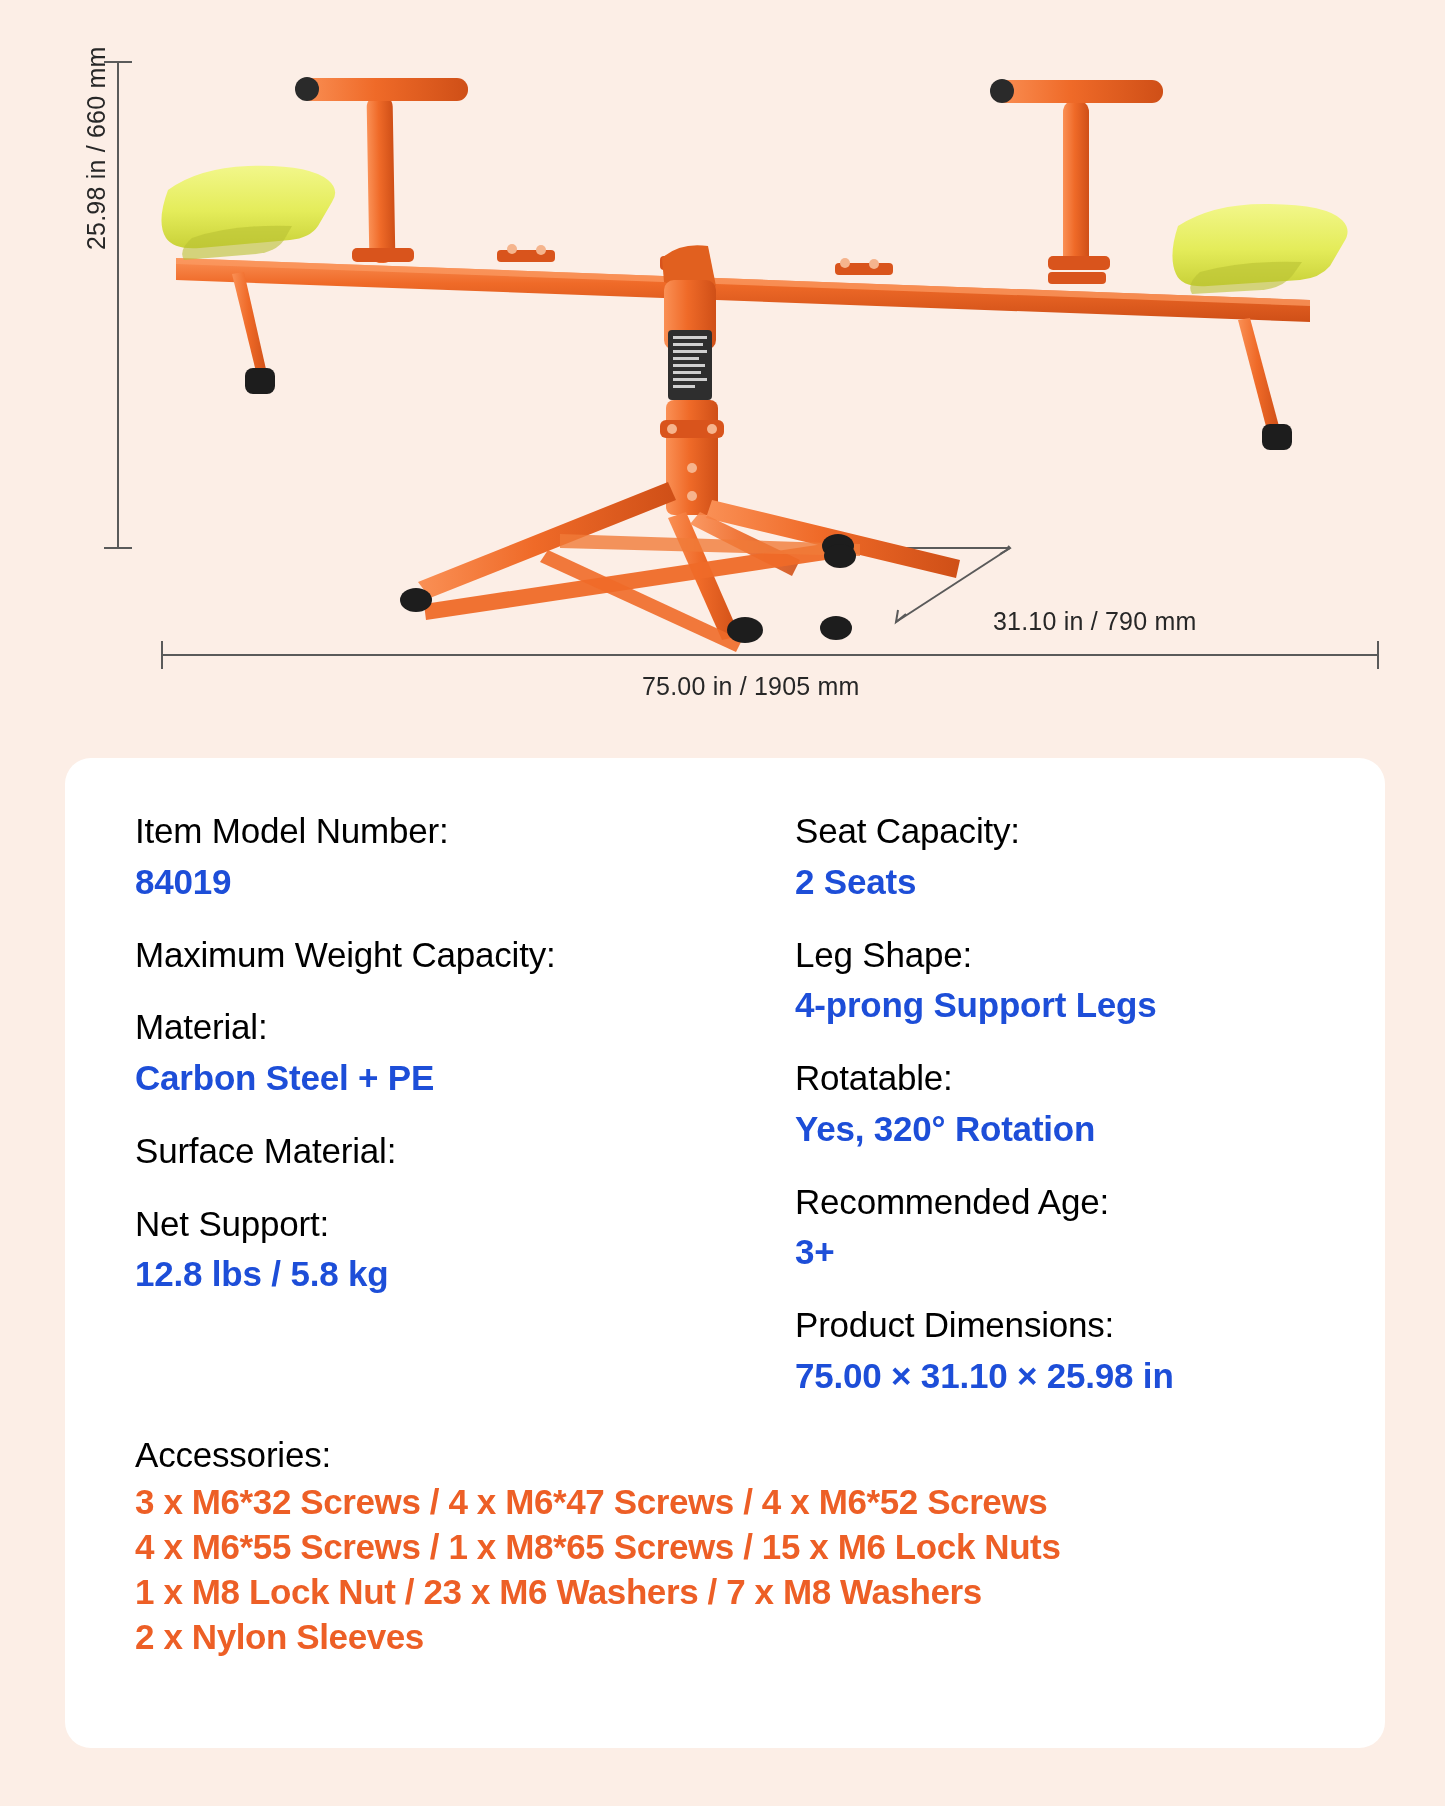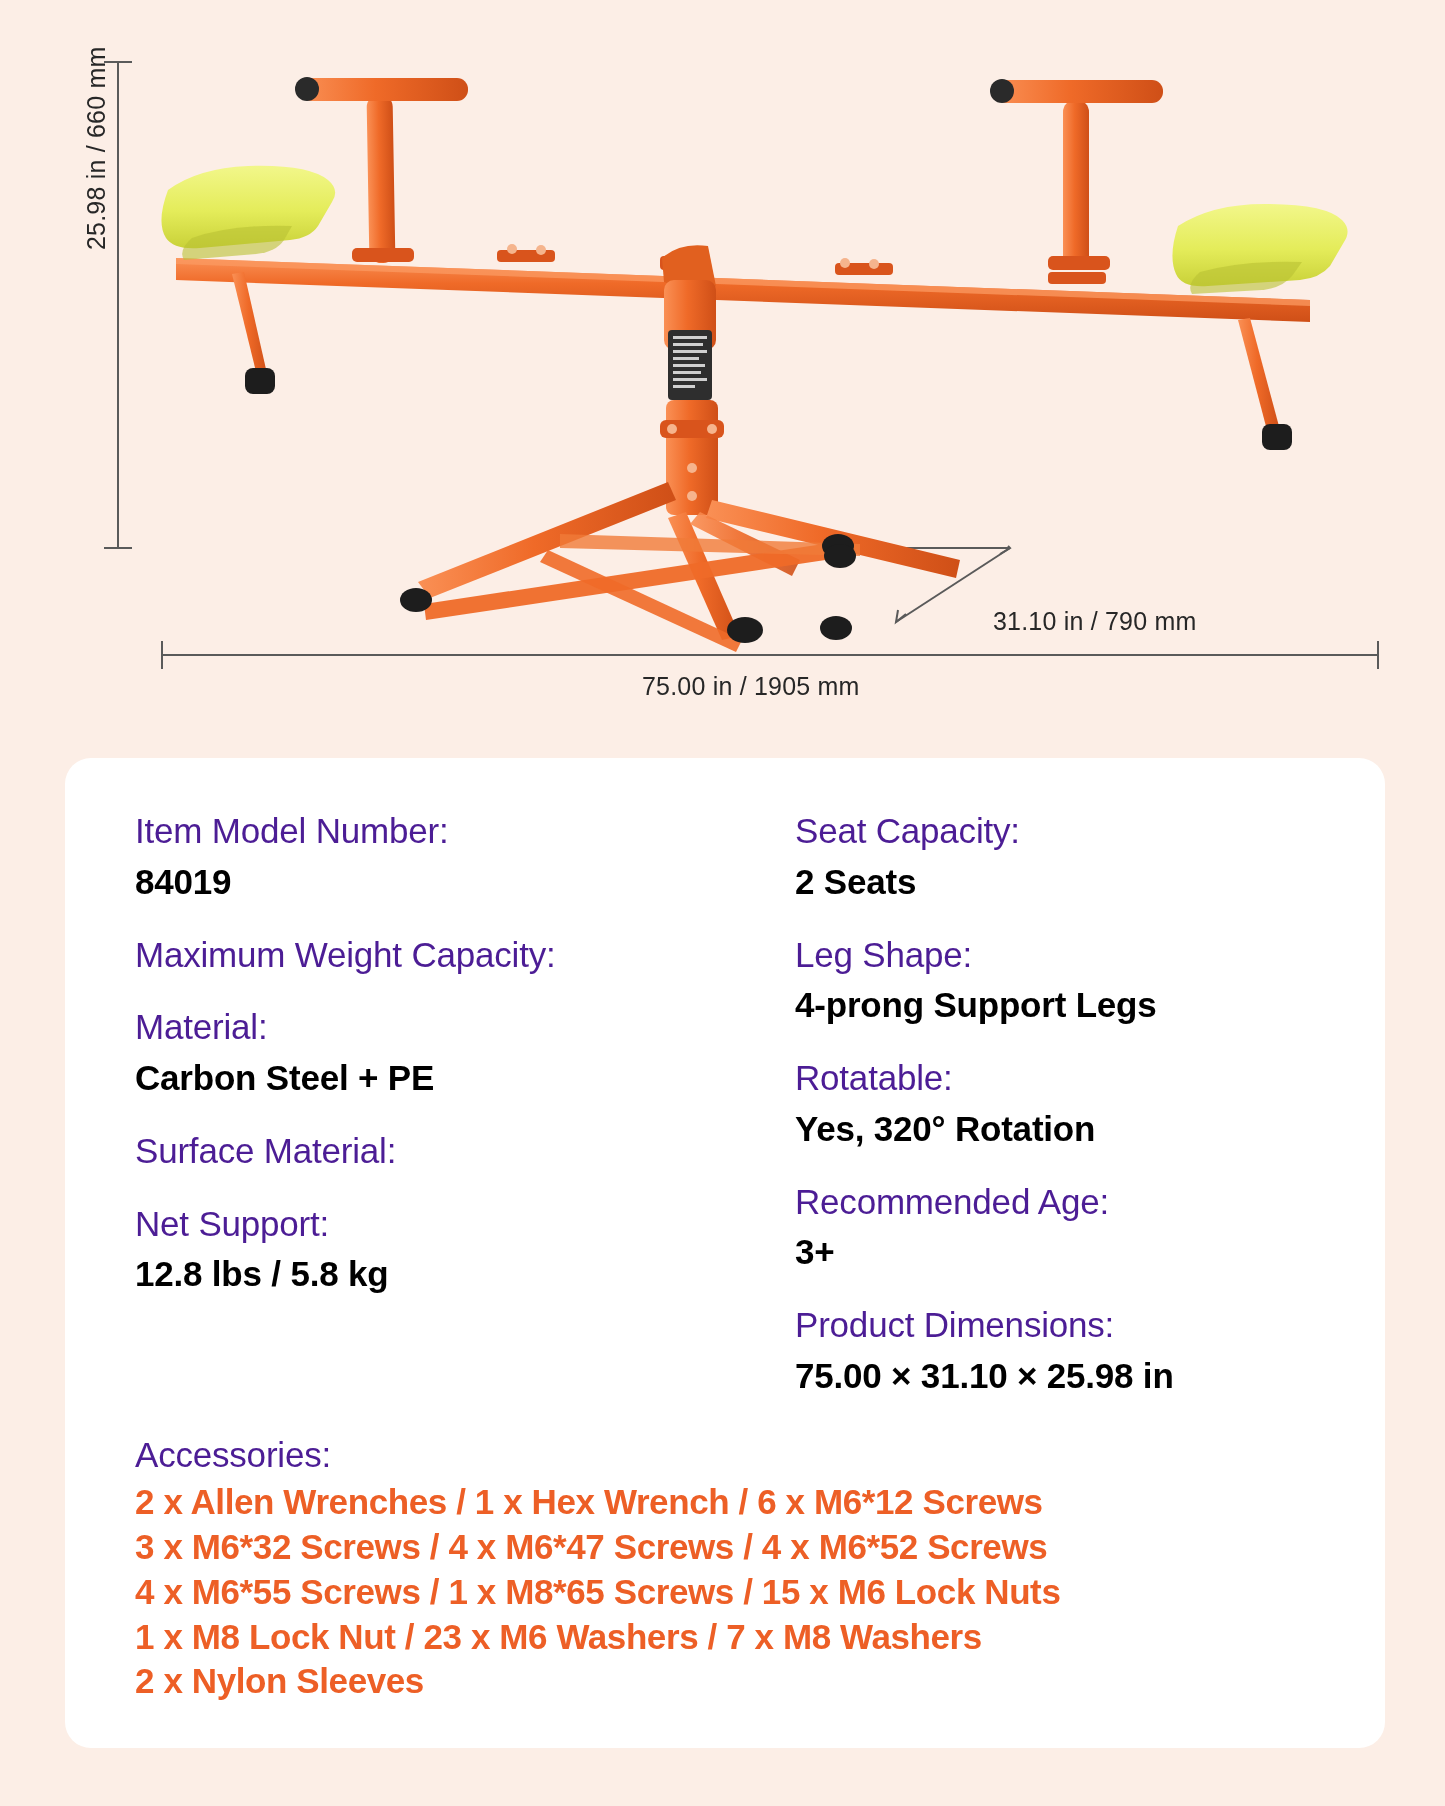--- a/index.html
+++ b/index.html
@@ -67,28 +67,28 @@
   .spec-grid {
     display: grid;
     grid-template-columns: 650px 1fr;
     column-gap: 10px;
     row-gap: 0;
   }
   .spec-block {
     margin-bottom: 22px;
   }
   .spec-label {
-    color: #4c1d95;
+    color: #000000;
     font-size: 35px;
     line-height: 1.45;
     font-weight: 400;
     letter-spacing: -0.2px;
   }
   .spec-value {
-    color: #000000;
+    color: #1d4ed8;
     font-size: 35px;
     line-height: 1.45;
     font-weight: bold;
     letter-spacing: -0.2px;
   }
   .accessories {
     grid-column: 1 / span 2;
     margin-top: 6px;
   }
   .acc-line {
@@ -275,21 +275,20 @@
           <div class="spec-value">3+</div>
         </div>
         <div class="spec-block">
           <div class="spec-label">Product Dimensions:</div>
           <div class="spec-value">75.00 × 31.10 × 25.98 in</div>
         </div>
       </div>
 
       <div class="accessories">
         <div class="spec-label">Accessories:</div>
-        <div class="acc-line">2 x Allen Wrenches / 1 x Hex Wrench / 6 x M6*12 Screws</div>
         <div class="acc-line">3 x M6*32 Screws / 4 x M6*47 Screws / 4 x M6*52 Screws</div>
         <div class="acc-line">4 x M6*55 Screws / 1 x M8*65 Screws / 15 x M6 Lock Nuts</div>
         <div class="acc-line">1 x M8 Lock Nut / 23 x M6 Washers / 7 x M8 Washers</div>
         <div class="acc-line">2 x Nylon Sleeves</div>
       </div>
 
     </div>
   </div>
 
 </div>

